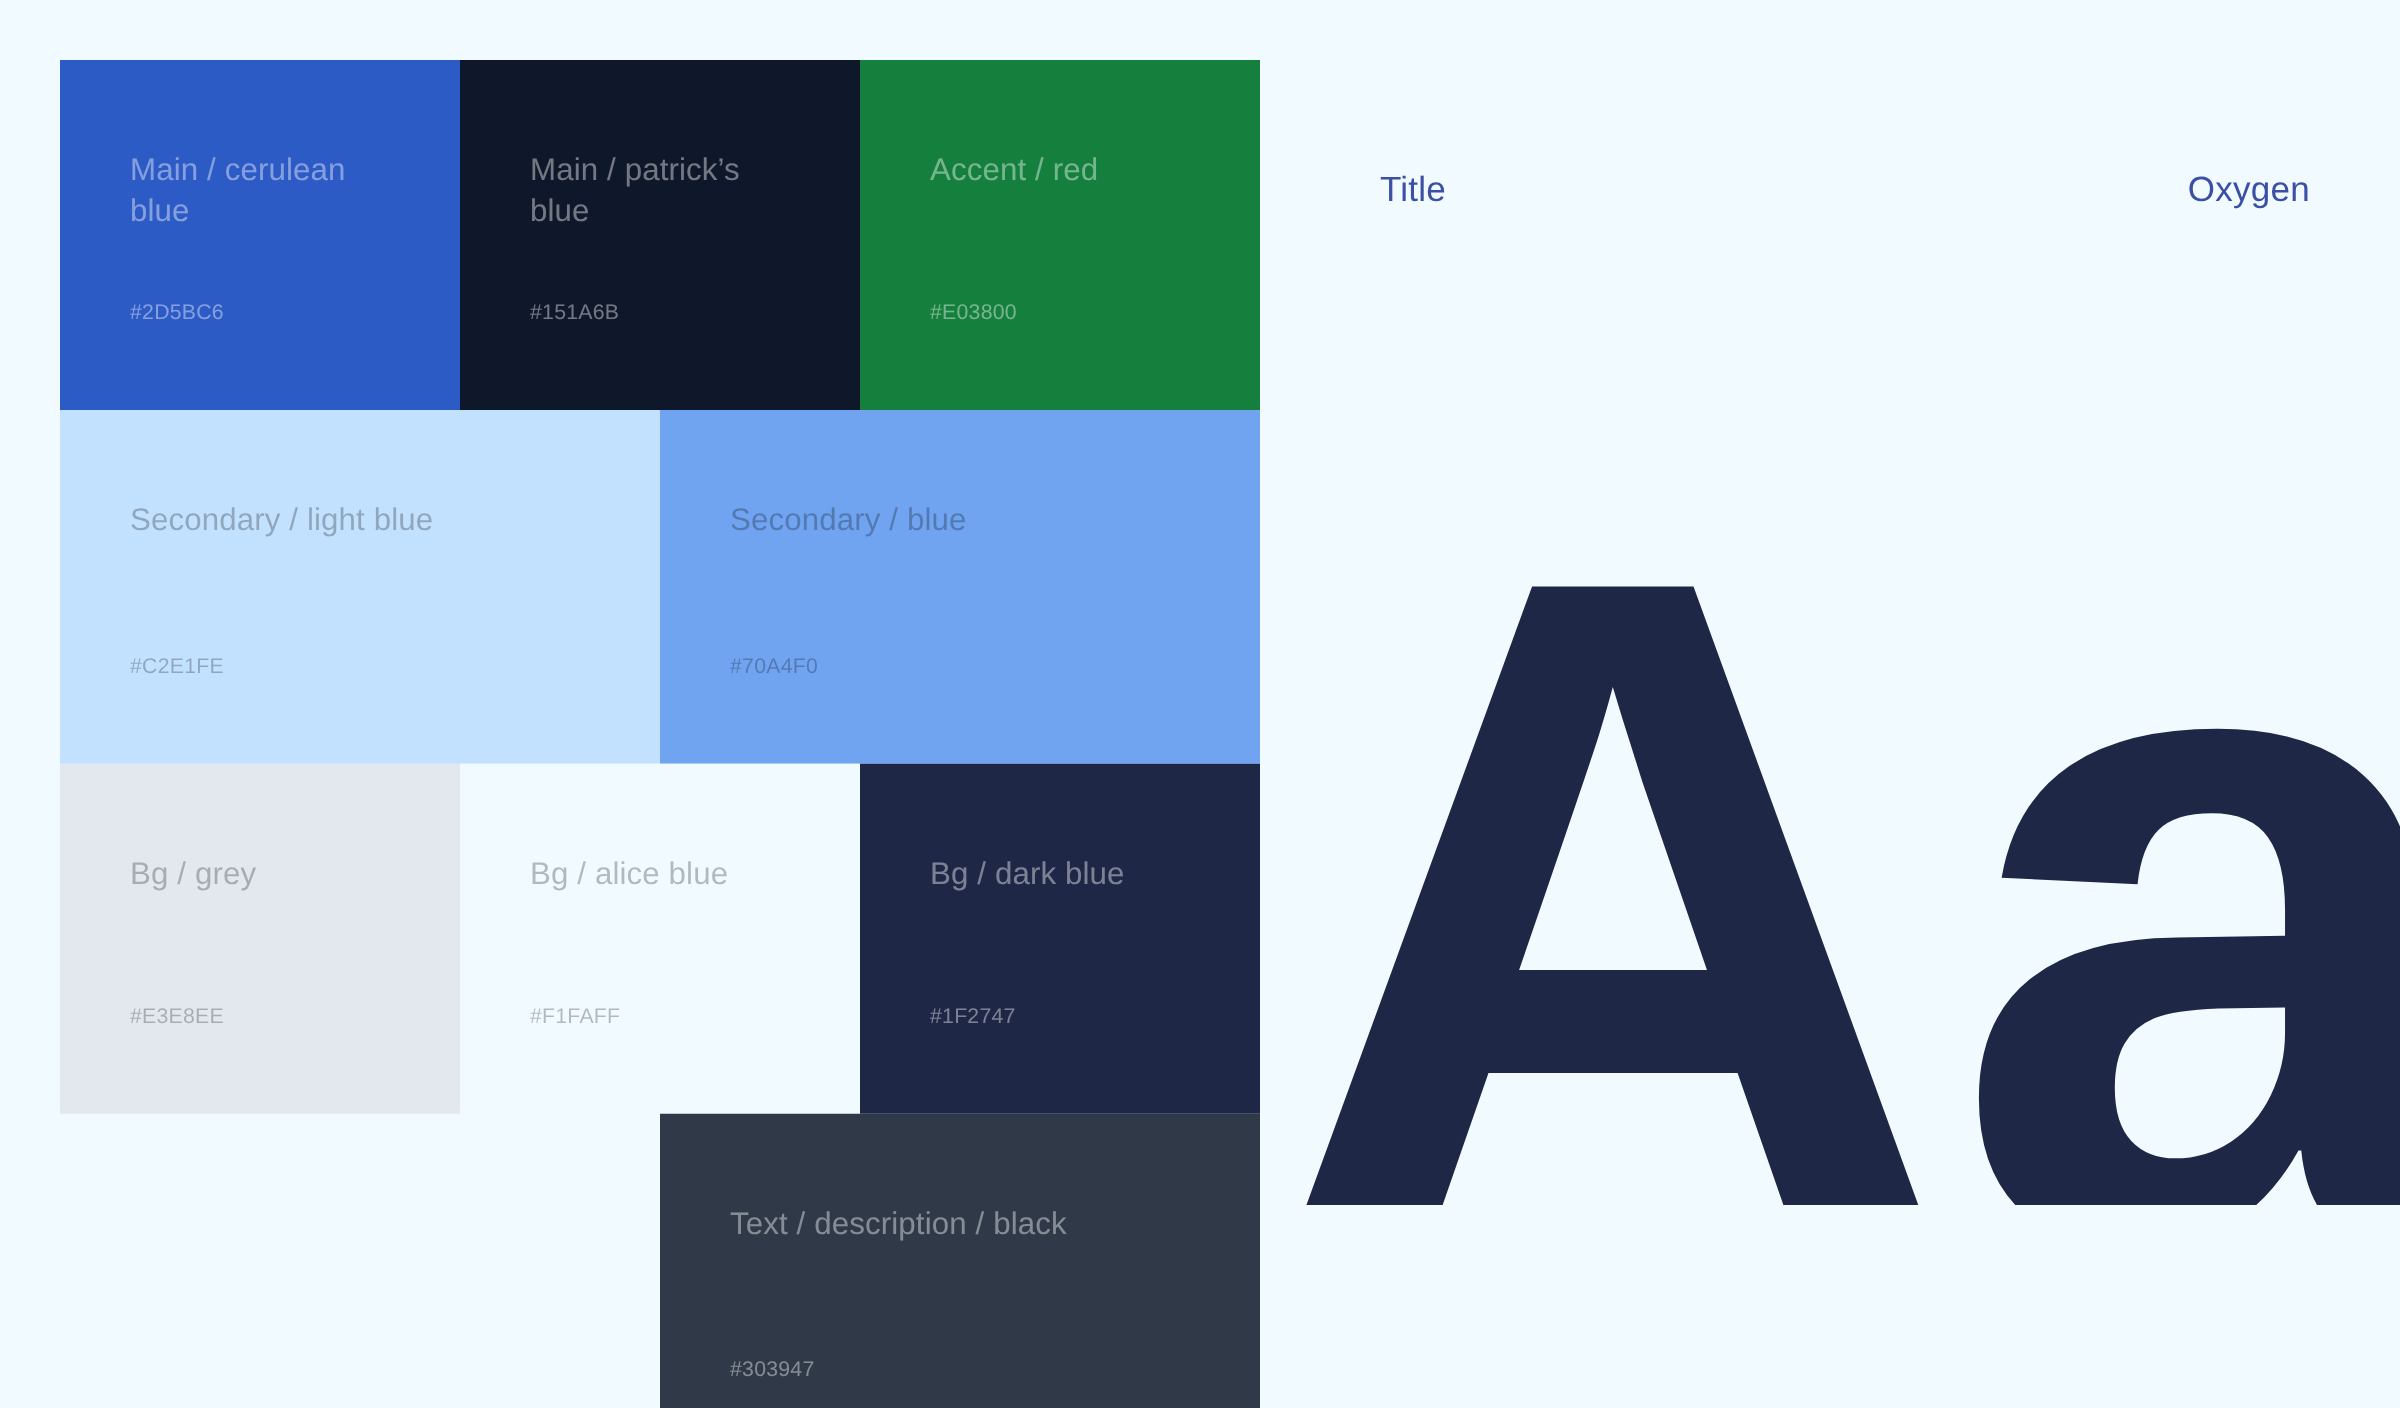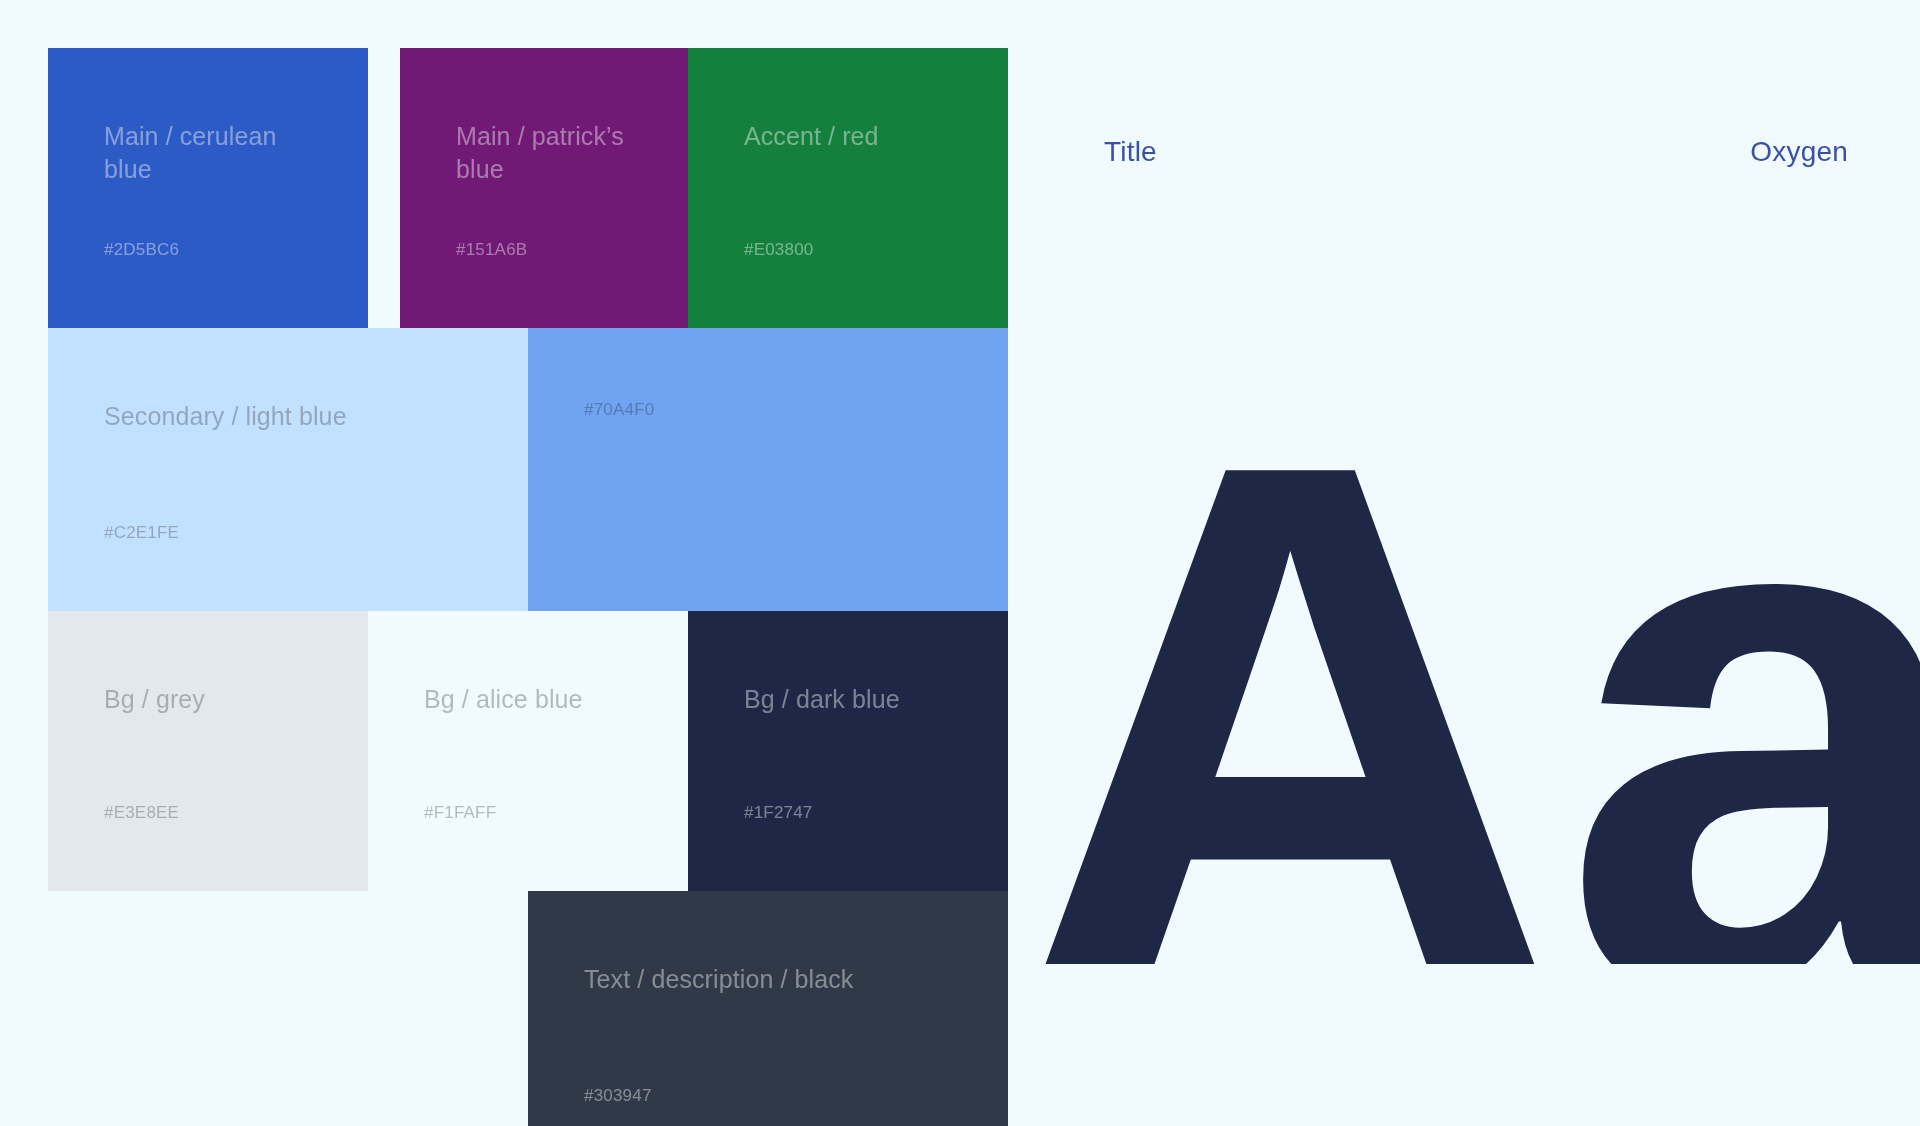--- a/index.html
+++ b/index.html
@@ -131,36 +131,37 @@
 
 <div class="style-guide">
 
   <section class="palette">
 
     <div class="swatch sw-cerulean on-dark" style="background-color: rgb(45, 91, 198);">
       <span class="swatch-name">Main / cerulean blue</span>
       <span class="swatch-hex">#2D5BC6</span>
     </div>
 
-    <div class="swatch sw-patricks on-dark" style="background-color: #701a75; margin-left: 32px;">
+    <div class="swatch sw-patricks on-dark" style="background-color: #0f172a;">
       <span class="swatch-name">Main / patrick’s blue</span>
       <span class="swatch-hex">#151A6B</span>
     </div>
 
     <div class="swatch sw-red on-dark" style="background-color: #15803d;">
       <span class="swatch-name">Accent / red</span>
       <span class="swatch-hex">#E03800</span>
     </div>
 
     <div class="swatch sw-lightblue on-light" style="background-color: rgb(194, 225, 254);">
       <span class="swatch-name">Secondary / light blue</span>
       <span class="swatch-hex">#C2E1FE</span>
     </div>
 
     <div class="swatch sw-blue on-light" style="background-color: rgb(112, 164, 240);">
+      <span class="swatch-name">Secondary / blue</span>
       <span class="swatch-hex">#70A4F0</span>
     </div>
 
     <div class="swatch sw-grey on-light" style="background-color: rgb(227, 232, 238);">
       <span class="swatch-name">Bg / grey</span>
       <span class="swatch-hex">#E3E8EE</span>
     </div>
 
     <div class="swatch sw-alice on-light" style="background-color: rgb(241, 250, 255);">
       <span class="swatch-name">Bg / alice blue</span>

